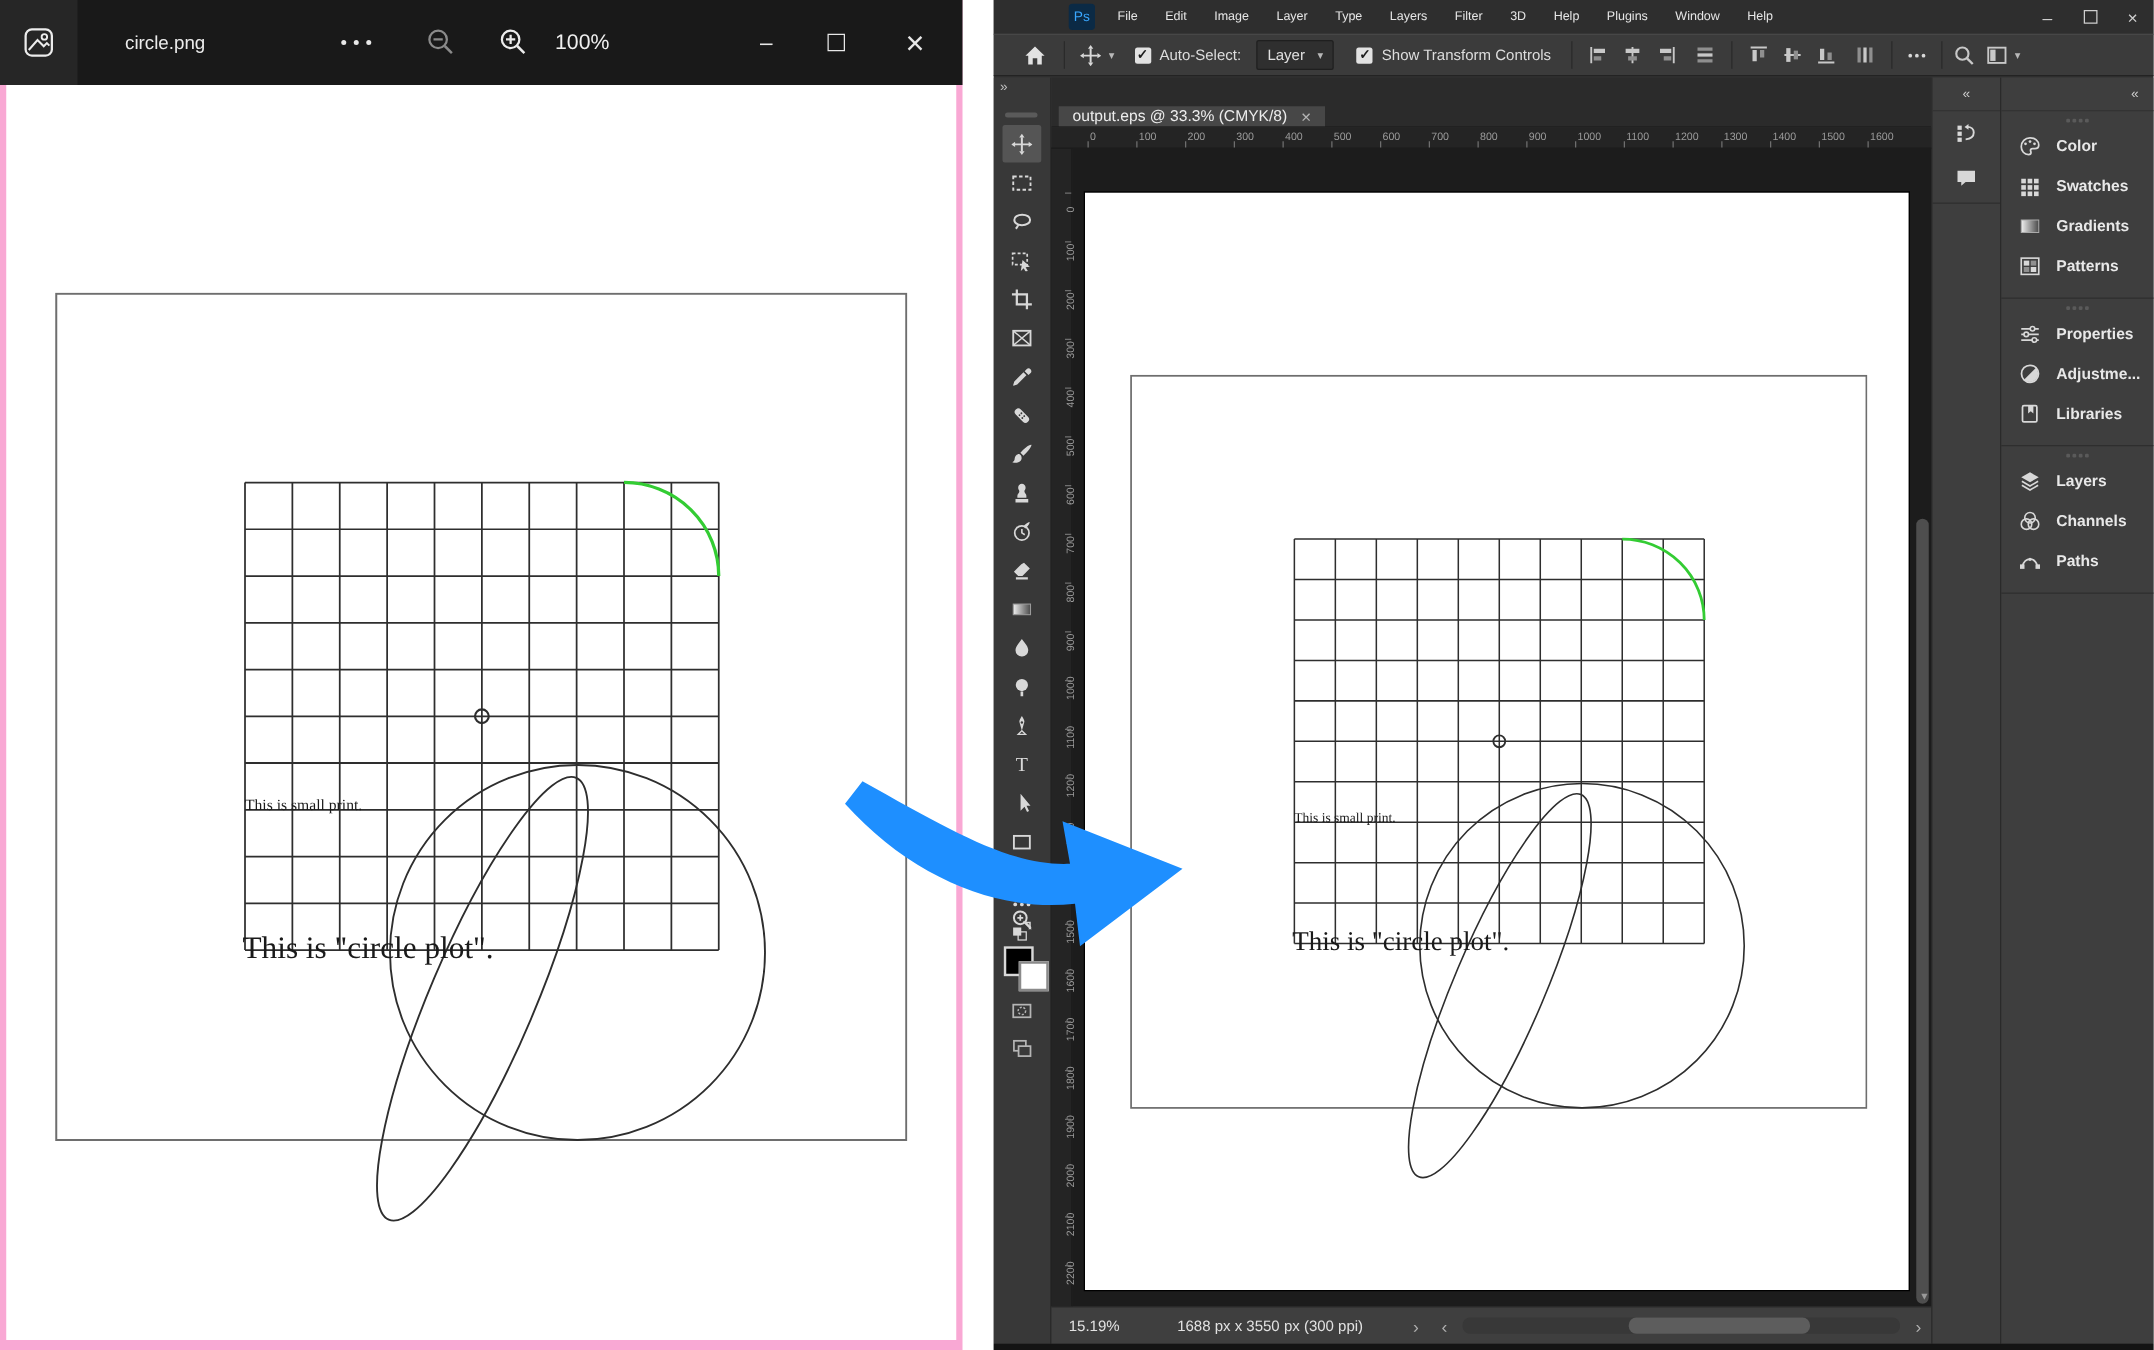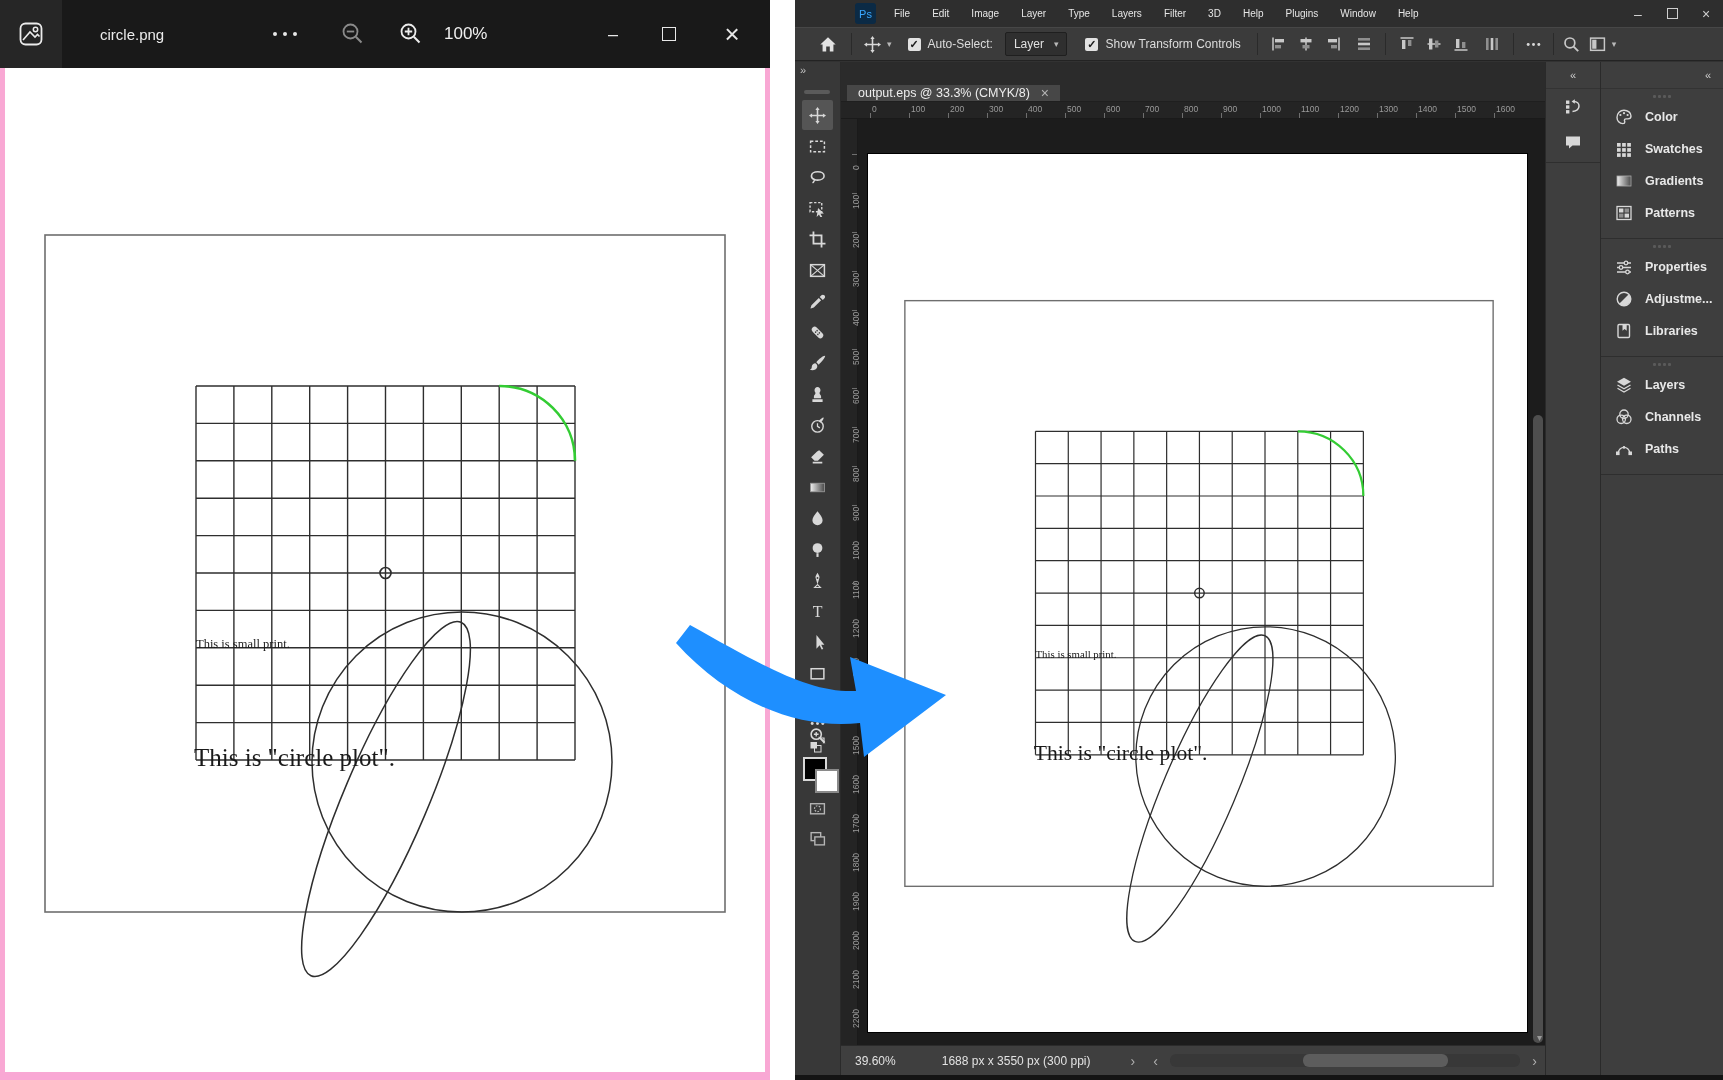--- a/index.html
+++ b/index.html
@@ -604,21 +604,21 @@
                 <circle cx="418" cy="528" r="150" fill="none" stroke="#2e2e2e" stroke-width="1.5"></circle>
                 <ellipse cx="342" cy="565" rx="42" ry="192" fill="none" stroke="#2e2e2e" stroke-width="1.5" transform="rotate(23 342 565)"></ellipse>
                 <text x="152" y="414" fill="#1a1a1a" font-size="12.5" font-family="&quot;Liberation Serif&quot;,serif">This is small print.</text>
                 <text x="150" y="532" fill="#1a1a1a" font-size="25" font-family="&quot;Liberation Serif&quot;,serif">This is "circle plot".</text>
               </svg>
           </div>
           <div class="vscroll"></div>
           <div class="canvas-chev">▾</div>
         </div>
         <div class="statusbar">
-          <span class="sb-zoom">39.60%</span>
+          <span class="sb-zoom">15.19%</span>
           <span class="sb-size">1688 px x 3550 px (300 ppi)</span>
           <span class="sb-arrow" style="margin-left:40px">›</span>
           <span class="sb-arrow" style="margin-left:18px">‹</span>
           <span class="hscroll">
               <span class="thumb"></span>
             </span>
           <span class="sb-arrow" style="margin-right:8px">›</span>
         </div>
       </div>
 

